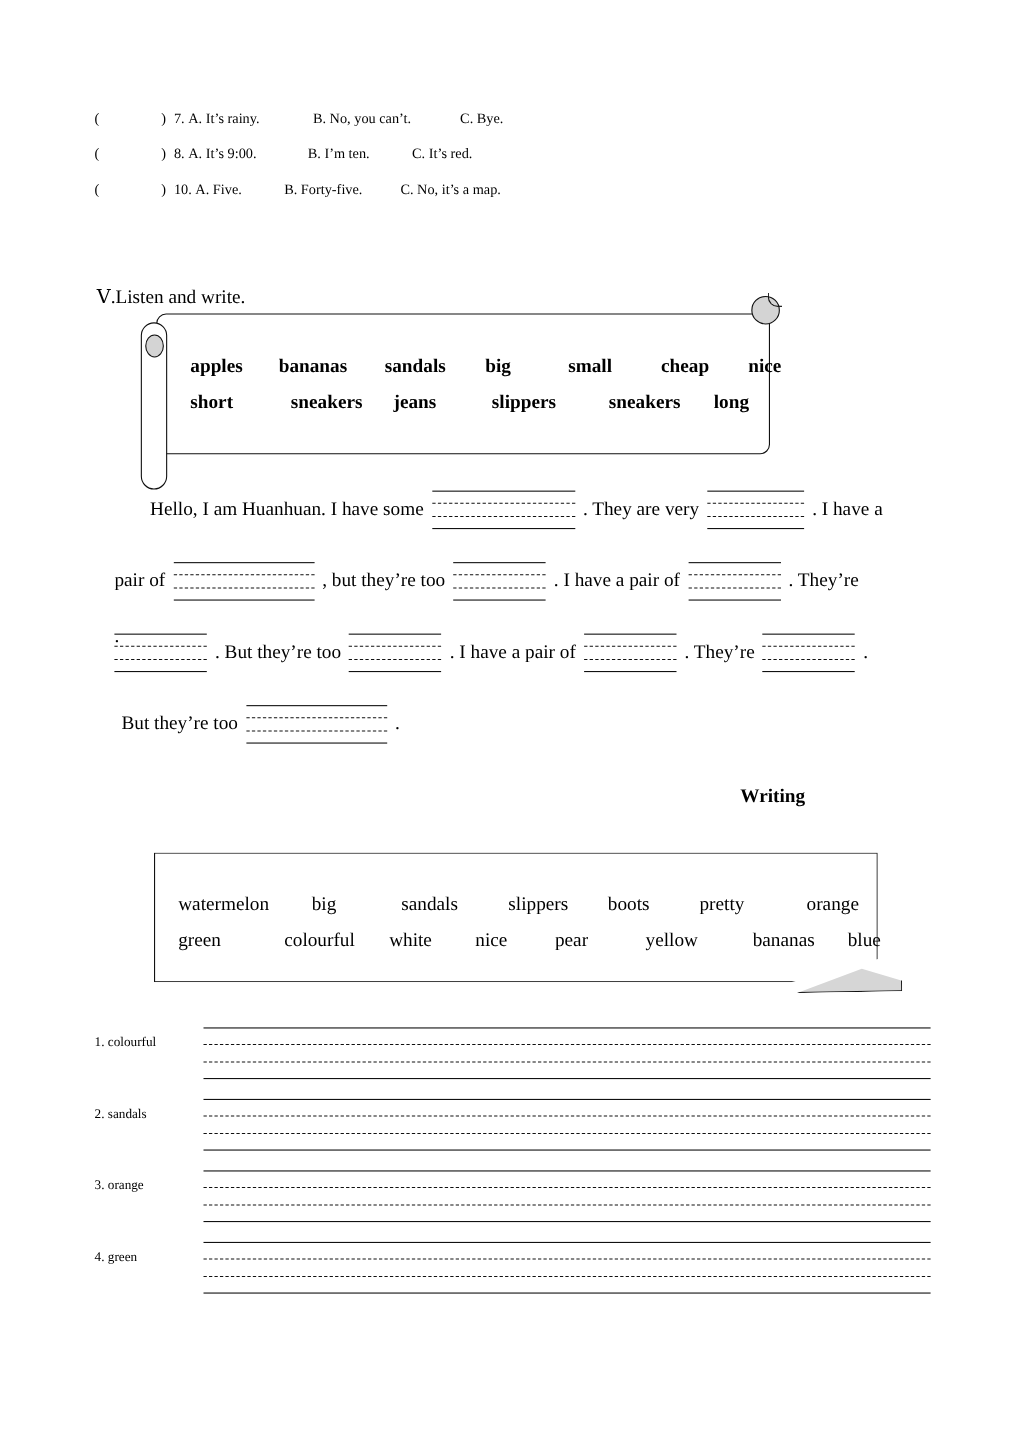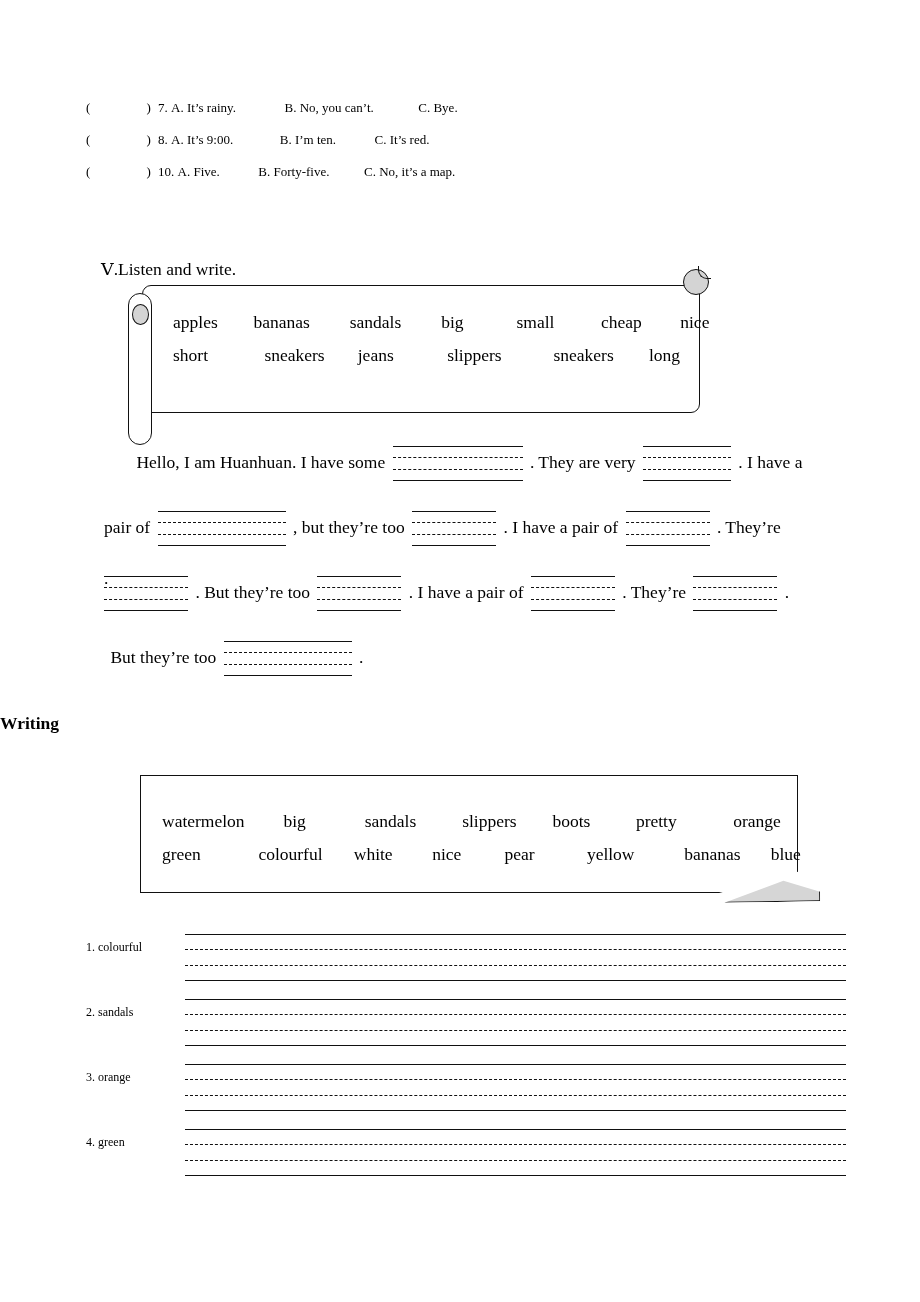--- a/index.html
+++ b/index.html
@@ -48,27 +48,27 @@
   .sp-c-9 { display:inline-block; width: 30px; }
   .sp-b-10 { display:inline-block; width: 32px; }
   .sp-c-10 { display:inline-block; width: 28px; }
 
   
   .heading {
     position: absolute;
     font-size: 17.5px;
     white-space: nowrap;
   }
-  #listen-heading { left: 101px; top: 259px; }
+  #listen-heading { left: 88px; top: 259px; }
   #group-heading  { left: 86px; top: 746px; }
   #writing-title {
     position: absolute;
     left: 0; top: 713px;
     width: 732px;
-    text-align: left;
+    text-align: right;
     font-size: 17.5px;
     font-weight: bold;
   }
 
   
   .scroll-box {
     position: absolute;
     left: 128px;
     top: 285px;
     width: 572px;
@@ -128,22 +128,23 @@
     height: 13px;
     border-left: 1.5px solid #111;
     border-bottom: 1.5px solid #111;
     border-bottom-left-radius: 9px;
     background: transparent;
     box-sizing: border-box;
   }
   .scroll-words {
     position: absolute;
     left: 30px;
-    top: 20px;
+    top: 30px;
     right: 6px;
+    font-weight: bold;
   }
   .scroll-words .wrow {
     font-size: 17.5px;
     height: 33px;
     line-height: 33px;
     white-space: nowrap;
   }
   .scroll-words .wrow span.w { display: inline-block; }
 
   

